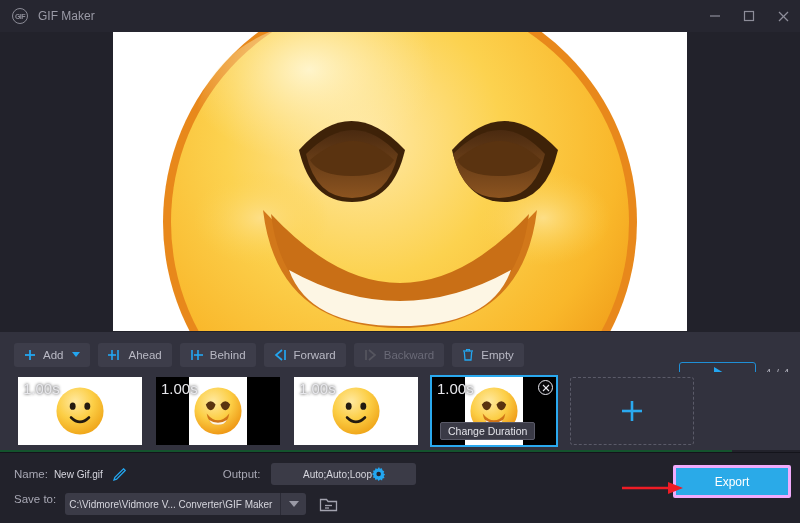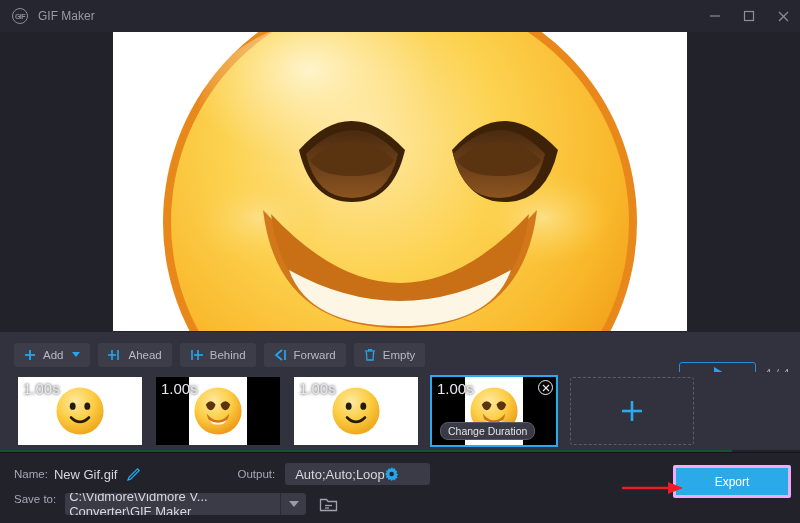--- a/index.html
+++ b/index.html
@@ -158,21 +158,21 @@
     display: flex; align-items: center; justify-content: center;
     color: #e9e9ef; font-size: 10px; line-height: 1;
   }
   .tooltip {
     position: absolute; left: 8px; bottom: 5px; z-index: 6;
     background: #3a3a46;
     border: 1px solid #5a5a68;
     color: #e3e3e9;
     font-size: 10.5px;
     padding: 2px 7px;
-    border-radius: 8px;
+    border-radius: 2px;
     white-space: nowrap;
   }
   .add-slot {
     width: 124px; height: 68px;
     border: 1.5px dashed #5b5b69;
     border-radius: 3px;
     display: flex; align-items: center; justify-content: center;
     flex: 0 0 auto;
   }
 
@@ -185,28 +185,28 @@
   }
   .row1 {
     position: absolute; left: 0; top: 6px; width: 800px; height: 30px;
     display: flex; align-items: center;
   }
   .row2 {
     position: absolute; left: 0; top: 40px; width: 800px; height: 28px;
     display: flex; align-items: flex-start;
   }
   .lbl { font-size: 11.5px; color: #a8a8b4; }
-  .val { font-size: 13px; color: #d6d6de; }
+  .val { font-size: 10px; color: #d6d6de; }
   .pencil { color: #23a6f0; display: flex; align-items: center; }
   .gear { color: #23a6f0; display: flex; align-items: center; }
   .output-box {
     height: 22px;
     background: #3b3b47;
     border-radius: 3px;
-    display: flex; align-items: center; justify-content: flex-start;
+    display: flex; align-items: center; justify-content: center;
     padding: 0 7px 0 10px;
     width: 145px;
   }
   .path-box {
     height: 22px;
     background: #3b3b47;
     border-radius: 3px 0 0 3px;
     display: flex; align-items: center;
     padding: 0 4px;
     width: 215px;
@@ -366,20 +366,29 @@
     <div class="tb-btn">
       <span class="ic">
         <svg width="13" height="12" viewBox="0 0 13 12">
             <path d="M8 1 L2 6 L8 11" fill="none" stroke="currentColor" stroke-width="1.7"></path>
             <line x1="11" y1="1" x2="11" y2="11" stroke="currentColor" stroke-width="1.7"></line>
           </svg>
       </span>
       <span>Forward</span>
     </div>
 
+    <div class="tb-btn disabled">
+      <span class="ic">
+        <svg width="13" height="12" viewBox="0 0 13 12">
+            <line x1="2" y1="1" x2="2" y2="11" stroke="currentColor" stroke-width="1.7"></line>
+            <path d="M5 1 L11 6 L5 11" fill="none" stroke="currentColor" stroke-width="1.7"></path>
+          </svg>
+      </span>
+      <span>Backward</span>
+    </div>
 
     <div class="tb-btn">
       <span class="ic">
         <svg width="12" height="13" viewBox="0 0 12 13">
             <path d="M1 3 H11" stroke="currentColor" stroke-width="1.3"></path>
             <path d="M4.5 3 V1.6 H7.5 V3" fill="none" stroke="currentColor" stroke-width="1.1"></path>
             <path d="M2.3 3.6 L3 12 H9 L9.7 3.6" fill="none" stroke="currentColor" stroke-width="1.3"></path>
           </svg>
       </span>
       <span>Empty</span>

